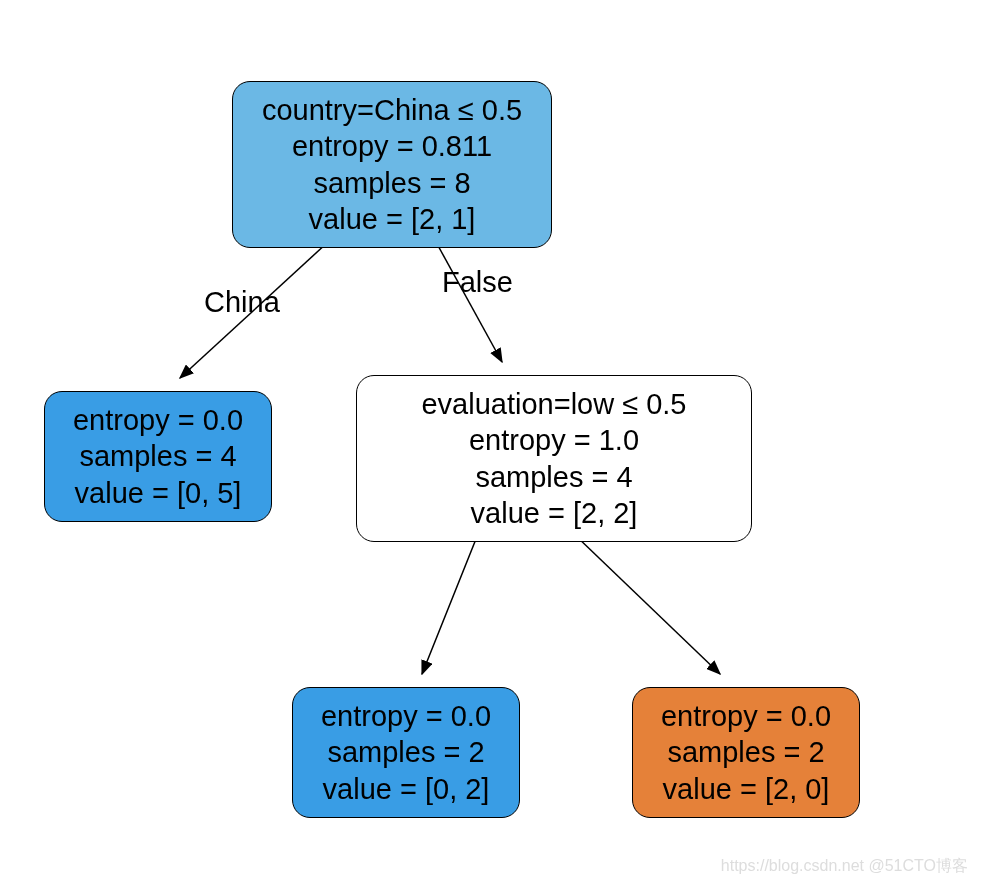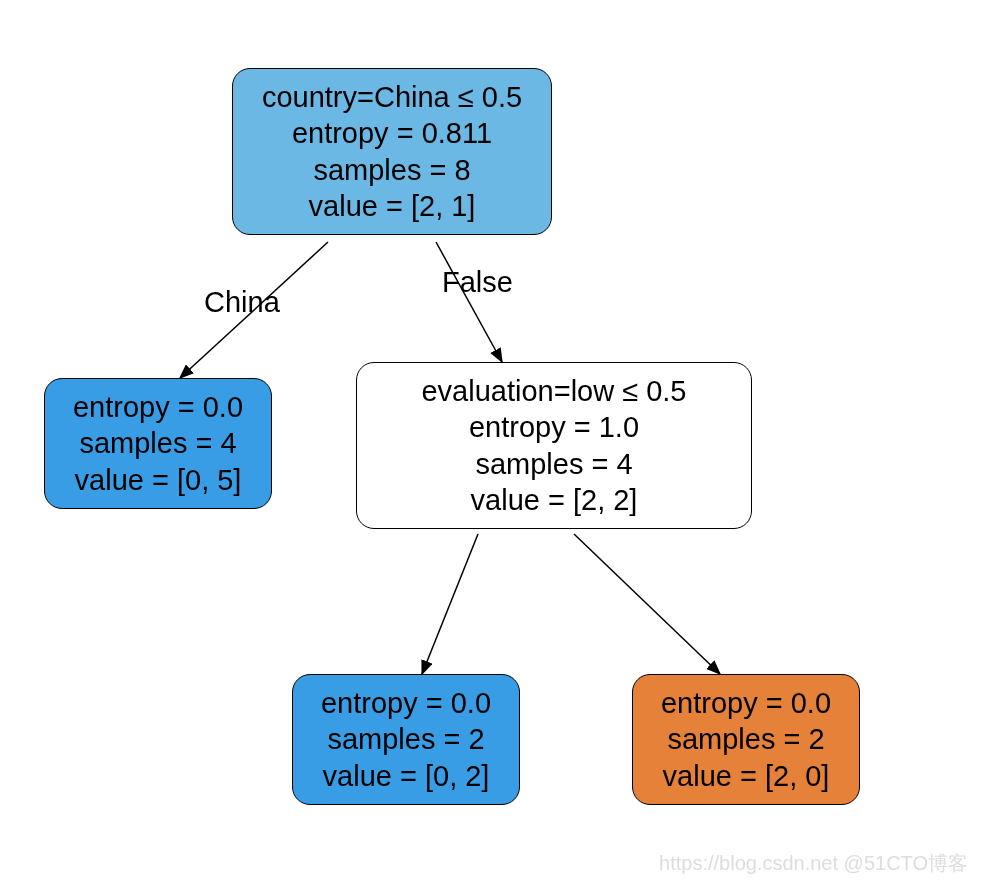--- a/index.html
+++ b/index.html
@@ -18,20 +18,21 @@
     }
     .node {
       position: absolute;
       border: 1.5px solid black;
       border-radius: 18px;
       padding: 10px 16px;
       text-align: center;
       font-size: 29px;
       line-height: 1.25;
       box-sizing: border-box;
+      margin-top: 13px;
     }
     .node-root {
       background-color: #6bb8e5;
       left: 232px;
       top: 68px;
       width: 320px;
     }
     .node-leaf-left {
       background-color: #399de5;
       left: 44px;
@@ -67,21 +68,21 @@
     }
     .label-false {
       left: 442px;
       top: 266px;
       text-align: right;
     }
     .watermark {
       position: absolute;
       right: 20px;
       bottom: 12px;
-      font-size: 20px;
+      font-size: 16px;
       color: #ddd;
       font-family: Arial, sans-serif;
     }
     svg.edges {
       position: absolute;
       top: 0;
       left: 0;
       width: 988px;
       height: 889px;
       pointer-events: none;

